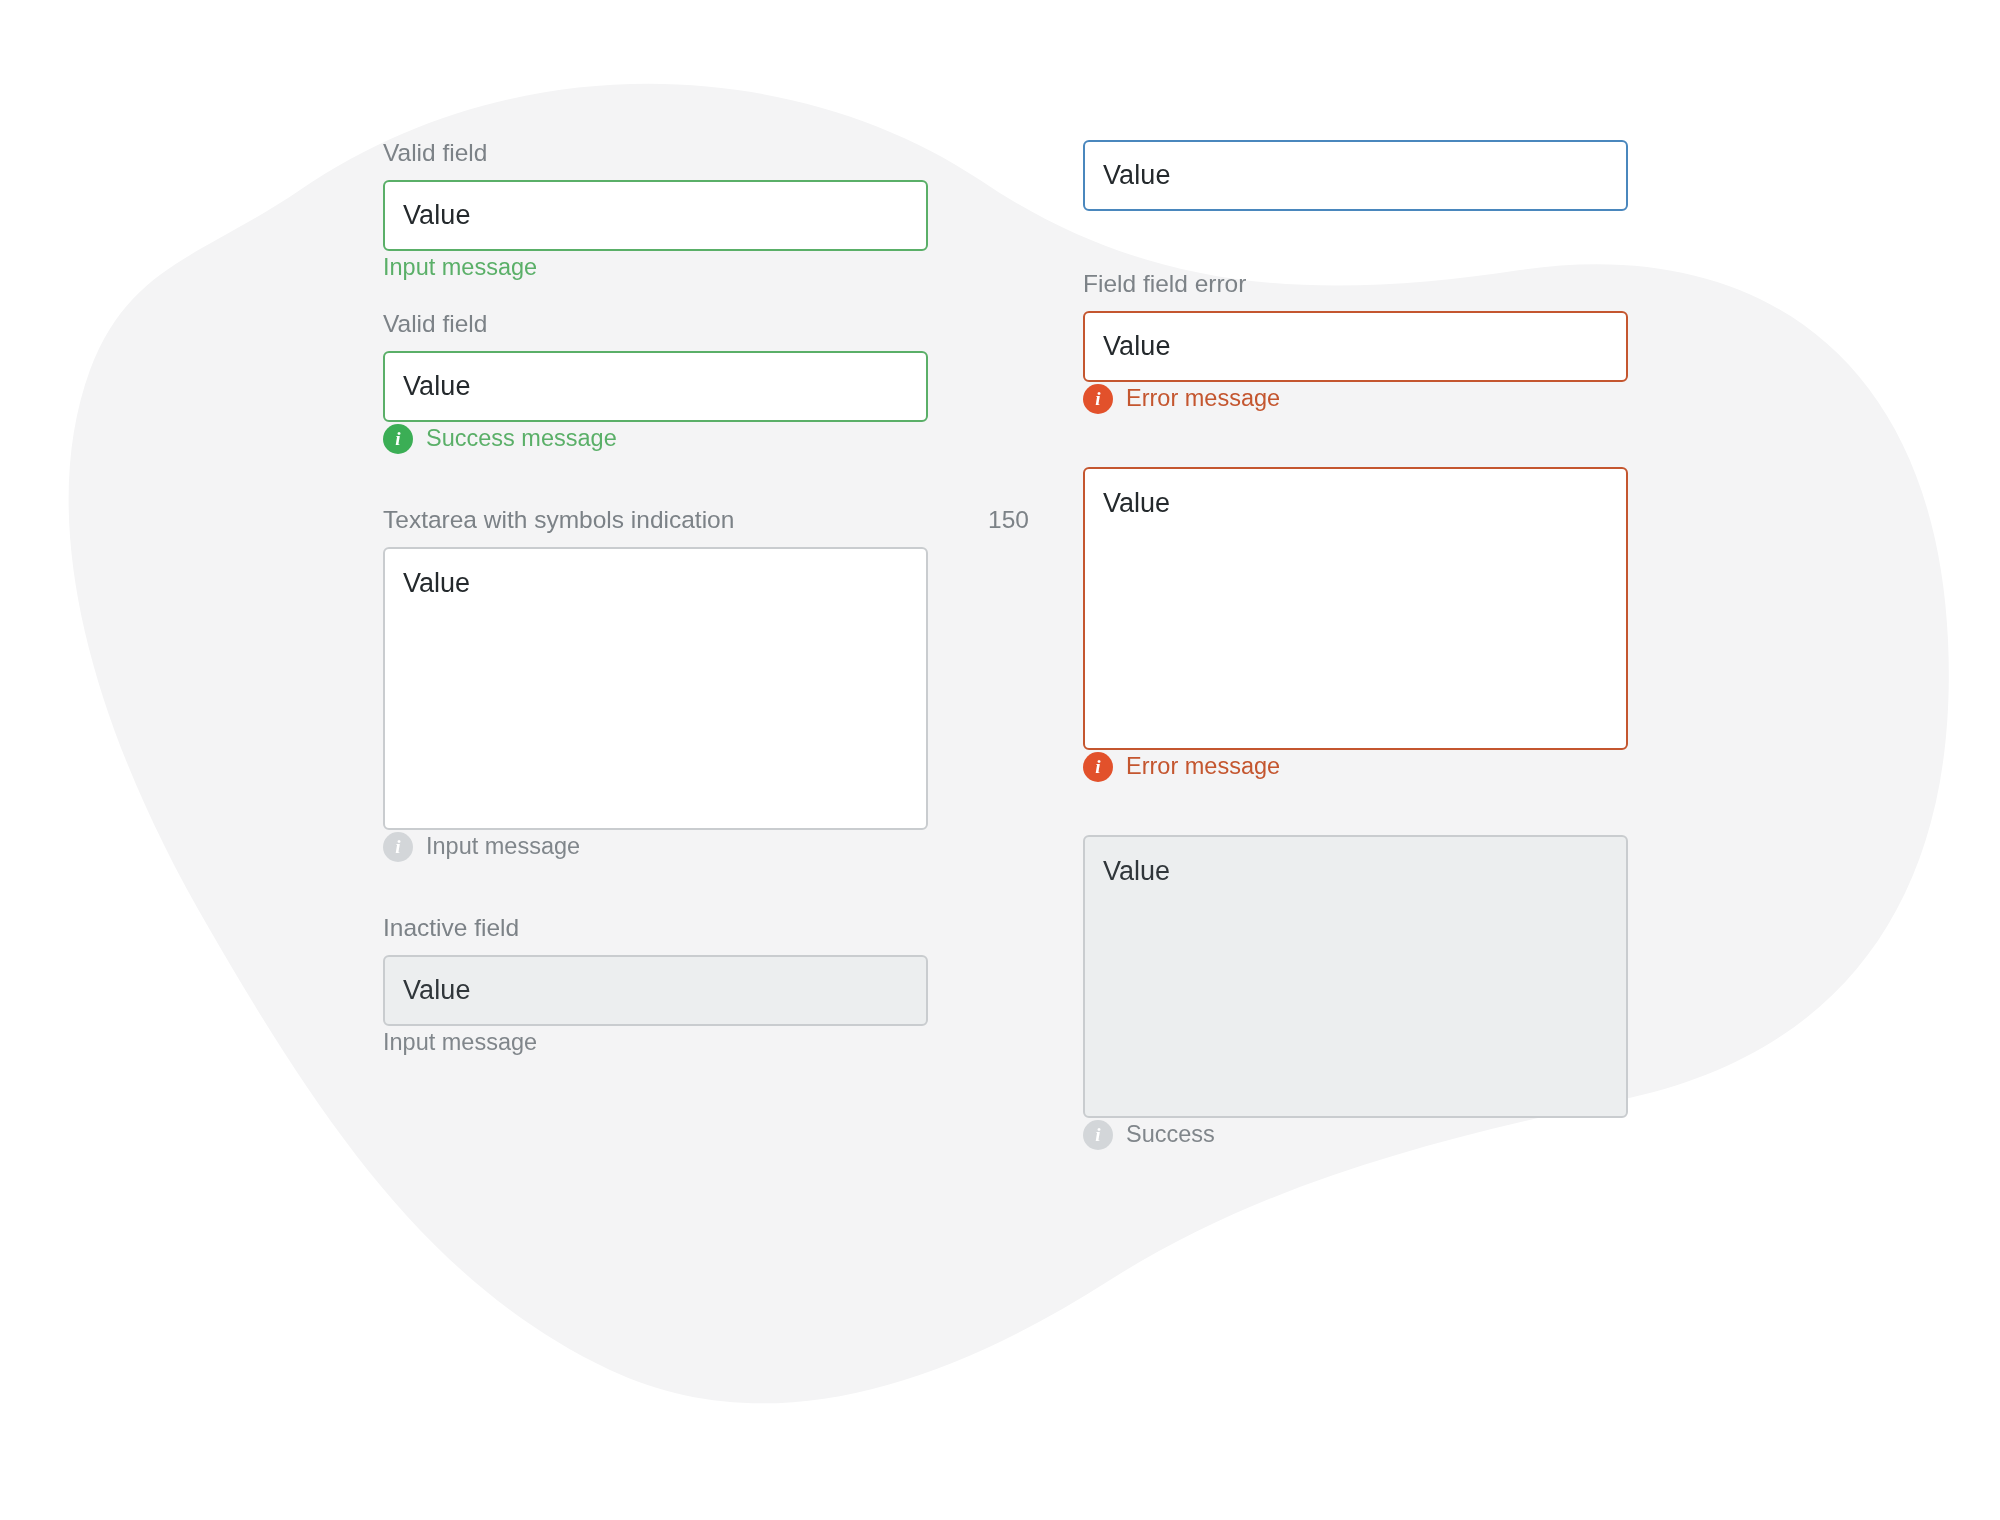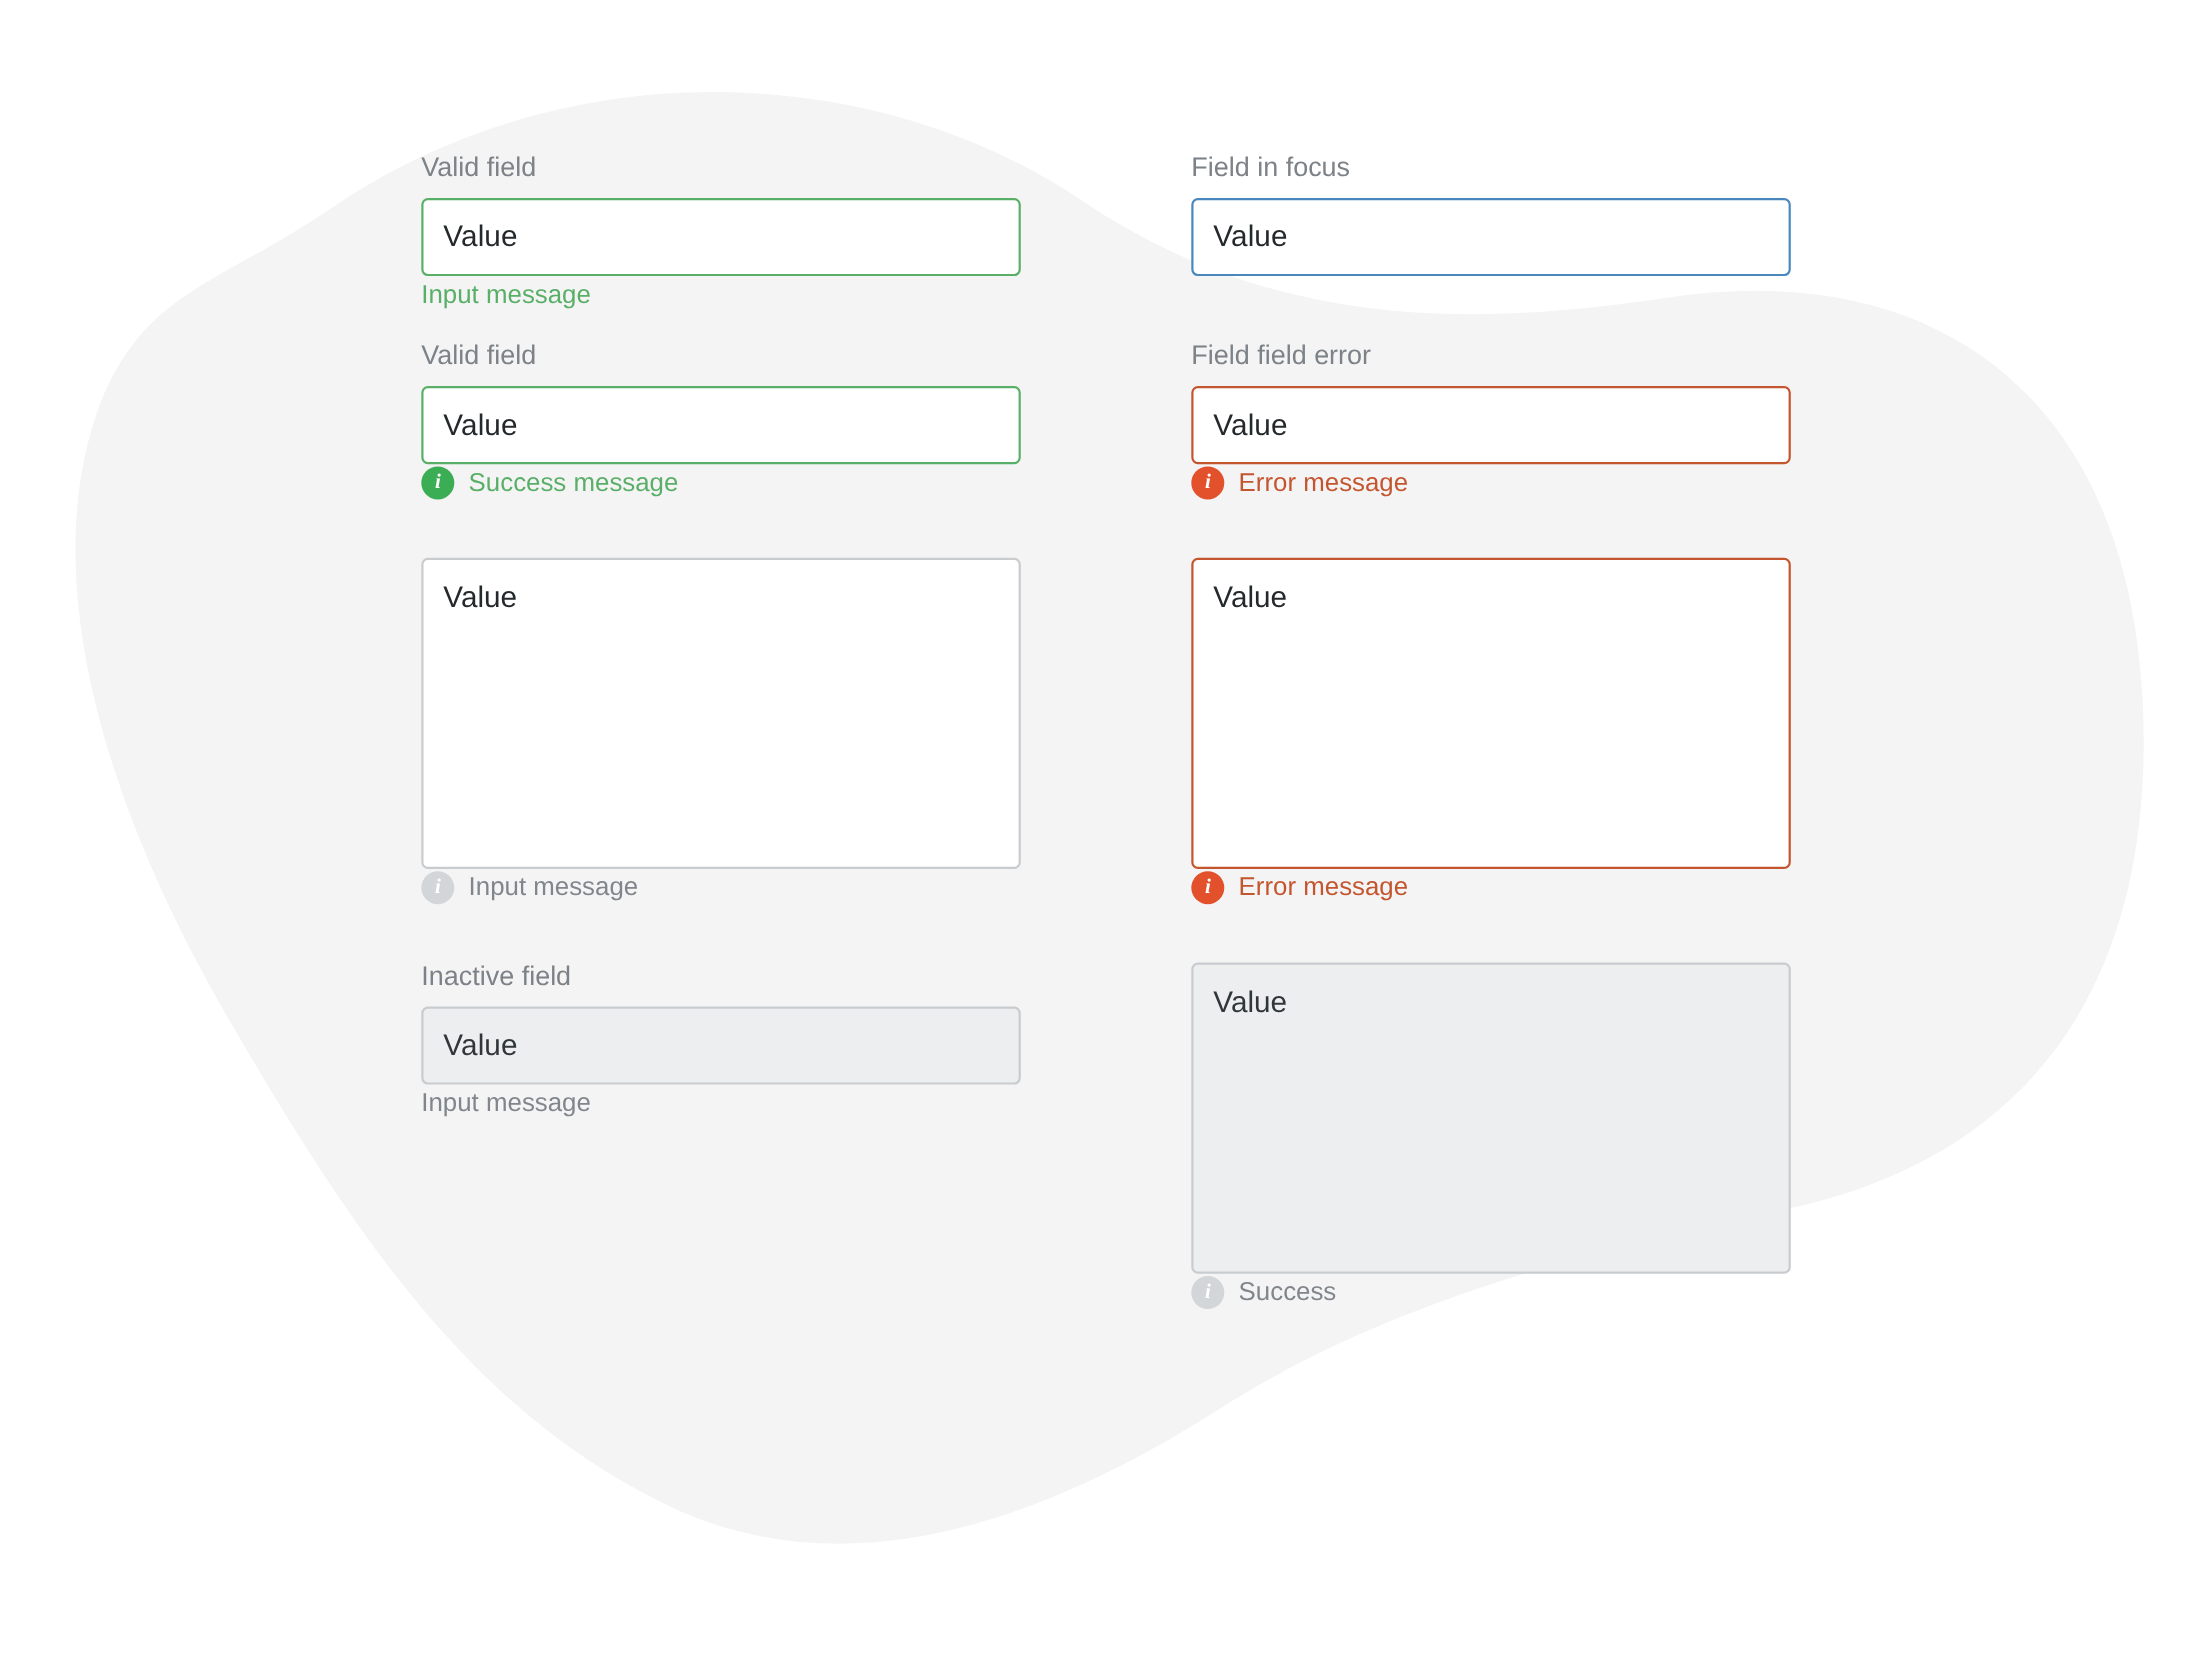--- a/index.html
+++ b/index.html
@@ -193,20 +193,24 @@
         </div>
         <div class="msg-row">
           <span class="info-icon green">i</span>
           <span class="msg-text green">Success message</span>
         </div>
       </div>
 
       <div class="spacer-md"></div>
 
       <div class="field-block">
+        <div class="label-row">
+          <span class="field-label">Textarea with symbols indication</span>
+          <span class="counter">150</span>
+        </div>
         <div class="textarea-box plain">
           <span>Value</span>
         </div>
         <div class="msg-row">
           <span class="info-icon grey">i</span>
           <span class="msg-text grey">Input message</span>
         </div>
       </div>
 
       <div class="spacer-md"></div>
@@ -221,23 +225,20 @@
         <div class="msg-row no-icon">
           <span class="msg-text grey">Input message</span>
         </div>
       </div>
 
     </div>
 
     <div class="col-right">
 
       <div class="field-block">
-        <div class="label-row">
-          <span class="field-label">Field in focus</span>
-        </div>
         <div class="input-box focused">
           <span>Value</span>
         </div>
         <div class="msg-row no-icon"></div>
       </div>
 
       <div class="spacer-sm"></div>
 
       <div class="field-block">
         <div class="label-row">

